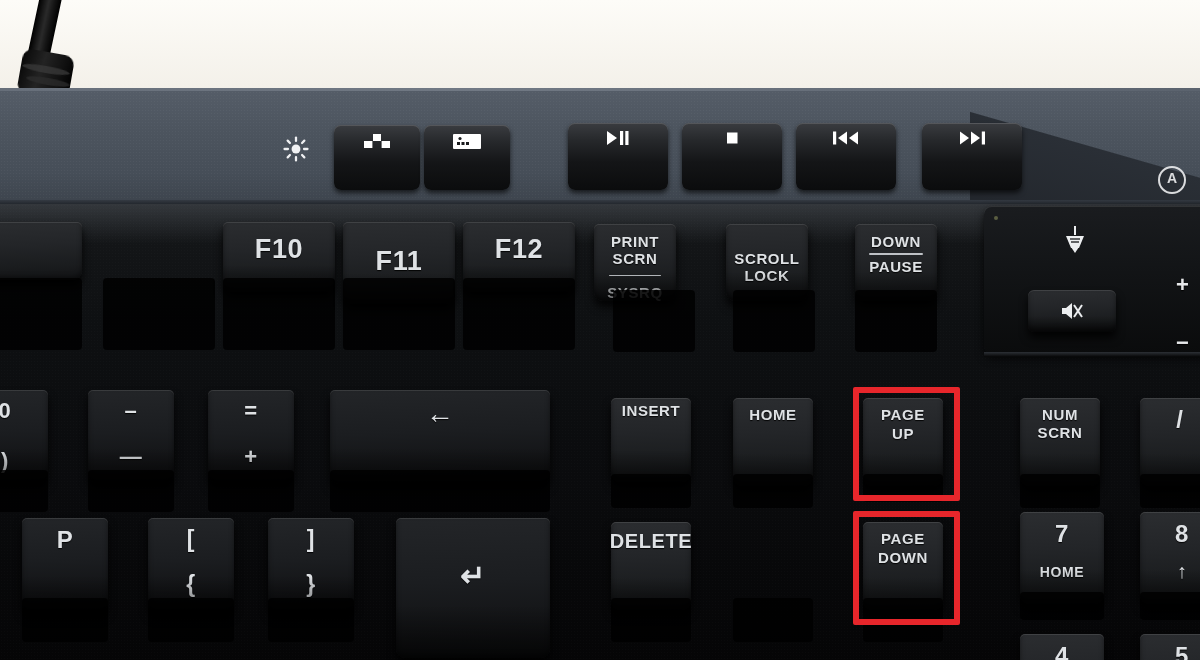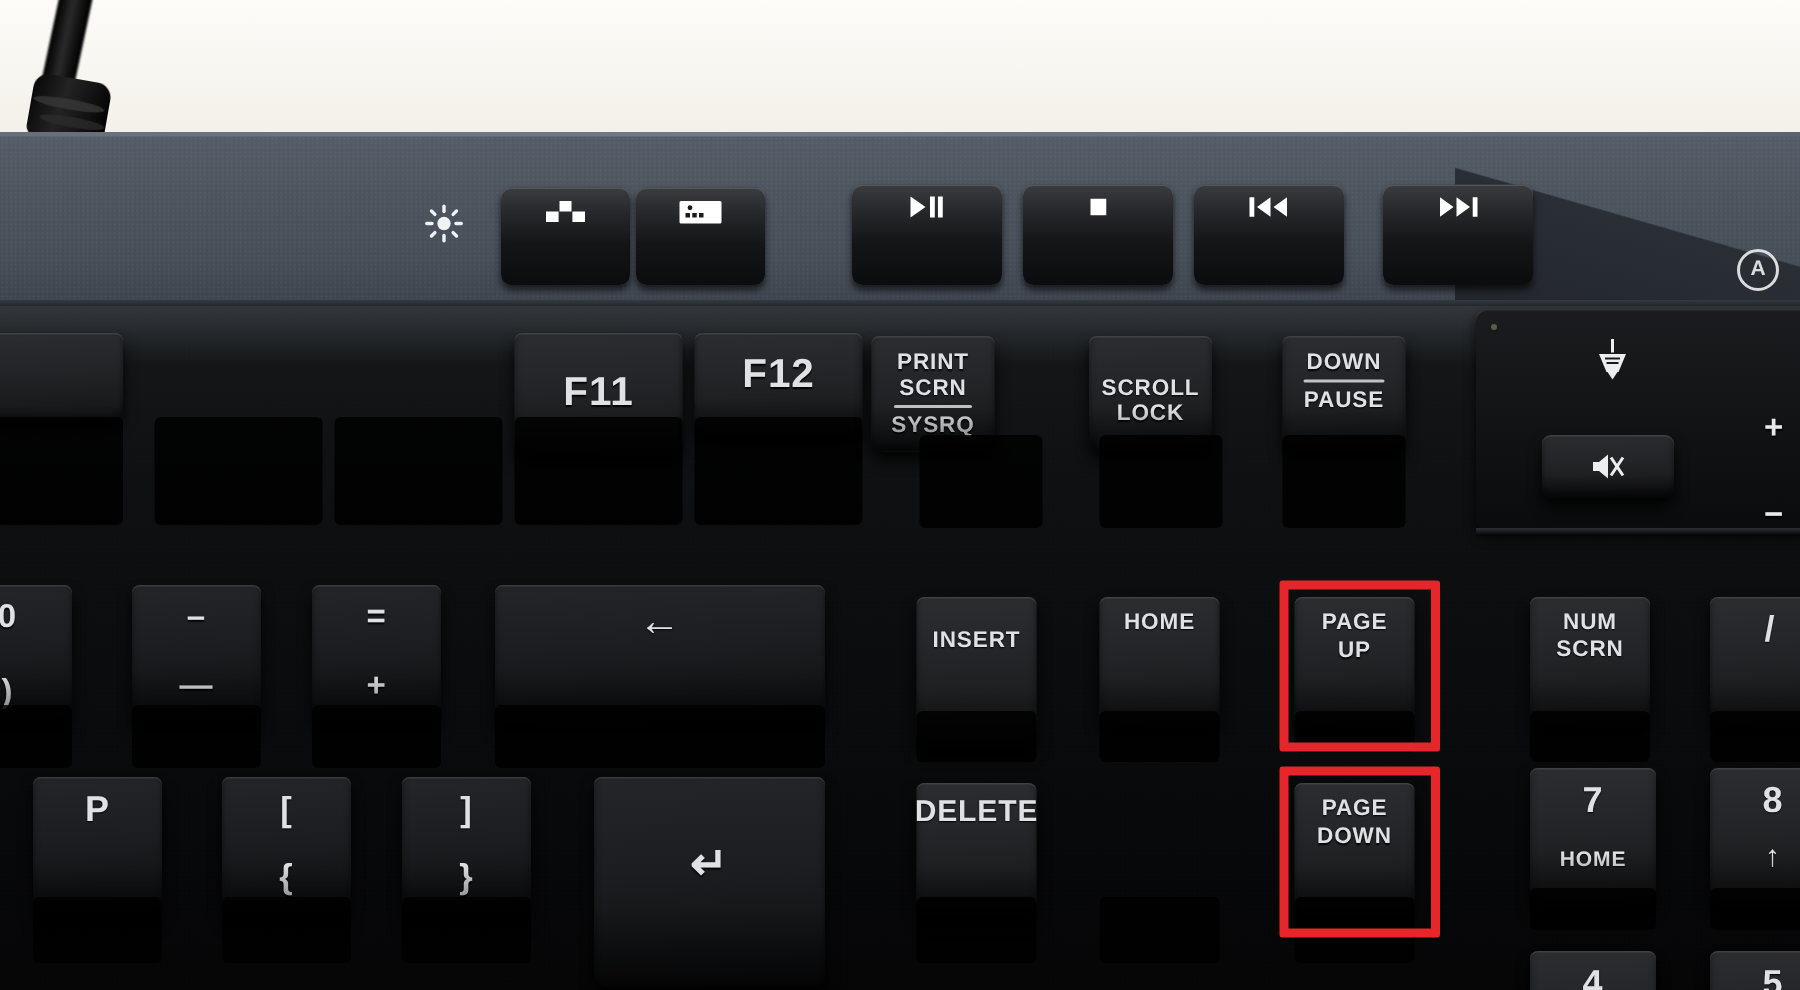--- a/index.html
+++ b/index.html
@@ -206,38 +206,42 @@
     </span>
   </div>
 
   <div class="deck">
     <div class="deck-tex"></div>
   </div>
   <div class="deck-sheen"></div>
 
   <div class="well" style="left:103px;top:278px;width:112px;height:72px;"></div>
 
+  <div class="key" style="left:223px;top:222px;width:112px;height:58px;padding-top:12px;font-size:27px;">
+    <span class="lbl">F10</span>
+    <div class="shadowwell"></div>
+  </div>
   <div class="well" style="left:223px;top:278px;width:112px;height:72px;"></div>
 
   <div class="key" style="left:343px;top:222px;width:112px;height:58px;padding-top:24px;font-size:27px;">
     <span class="lbl">F11</span>
     <div class="shadowwell"></div>
   </div>
   <div class="well" style="left:343px;top:278px;width:112px;height:72px;"></div>
 
   <div class="key" style="left:463px;top:222px;width:112px;height:58px;padding-top:12px;font-size:27px;">
     <span class="lbl">F12</span>
     <div class="shadowwell"></div>
   </div>
   <div class="well" style="left:463px;top:278px;width:112px;height:72px;"></div>
 
   <div class="key" style="left:-30px;top:222px;width:112px;height:58px;"></div>
   <div class="well" style="left:-30px;top:278px;width:112px;height:72px;"></div>
 
-  <div class="key" style="left:581px;top:224px;width:82px;height:68px;padding-top:9px;font-size:15px;justify-content:flex-start;">
+  <div class="key" style="left:594px;top:224px;width:82px;height:68px;padding-top:9px;font-size:15px;justify-content:space-between;">
     <span class="lbl">PRINT
 SCRN</span>
     <div class="rule" style="width:52px;margin:3px 0 3px;"></div>
     <span class="lbl2">SYSRQ</span>
     <div class="shadowwell"></div>
   </div>
   <div class="well" style="left:613px;top:290px;width:82px;height:62px;"></div>
 
   <div class="key" style="left:726px;top:224px;width:82px;height:68px;padding-top:9px;font-size:15px;justify-content:center;">
     <span class="lbl">SCROLL
@@ -330,21 +334,21 @@
     <span class="lbl2" style="margin-top:18px;">}</span>
     <div class="shadowwell"></div>
   </div>
   <div class="well" style="left:268px;top:598px;width:86px;height:44px;"></div>
 
   <div class="key dim" style="left:396px;top:518px;width:154px;height:100px;padding-top:40px;font-size:30px;">
     <span class="lbl">↵</span>
     <div class="shadowwell"></div>
   </div>
 
-  <div class="key" style="left:611px;top:398px;width:80px;height:80px;padding-top:20px;font-size:15px;">
+  <div class="key" style="left:611px;top:398px;width:80px;height:80px;padding-top:4px;font-size:15px;">
     <span class="lbl">INSERT</span>
     <div class="shadowwell"></div>
   </div>
   <div class="well" style="left:611px;top:474px;width:80px;height:34px;"></div>
 
   <div class="key" style="left:733px;top:398px;width:80px;height:80px;padding-top:8px;font-size:15px;">
     <span class="lbl">HOME</span>
     <div class="shadowwell"></div>
   </div>
   <div class="well" style="left:733px;top:474px;width:80px;height:34px;"></div>

